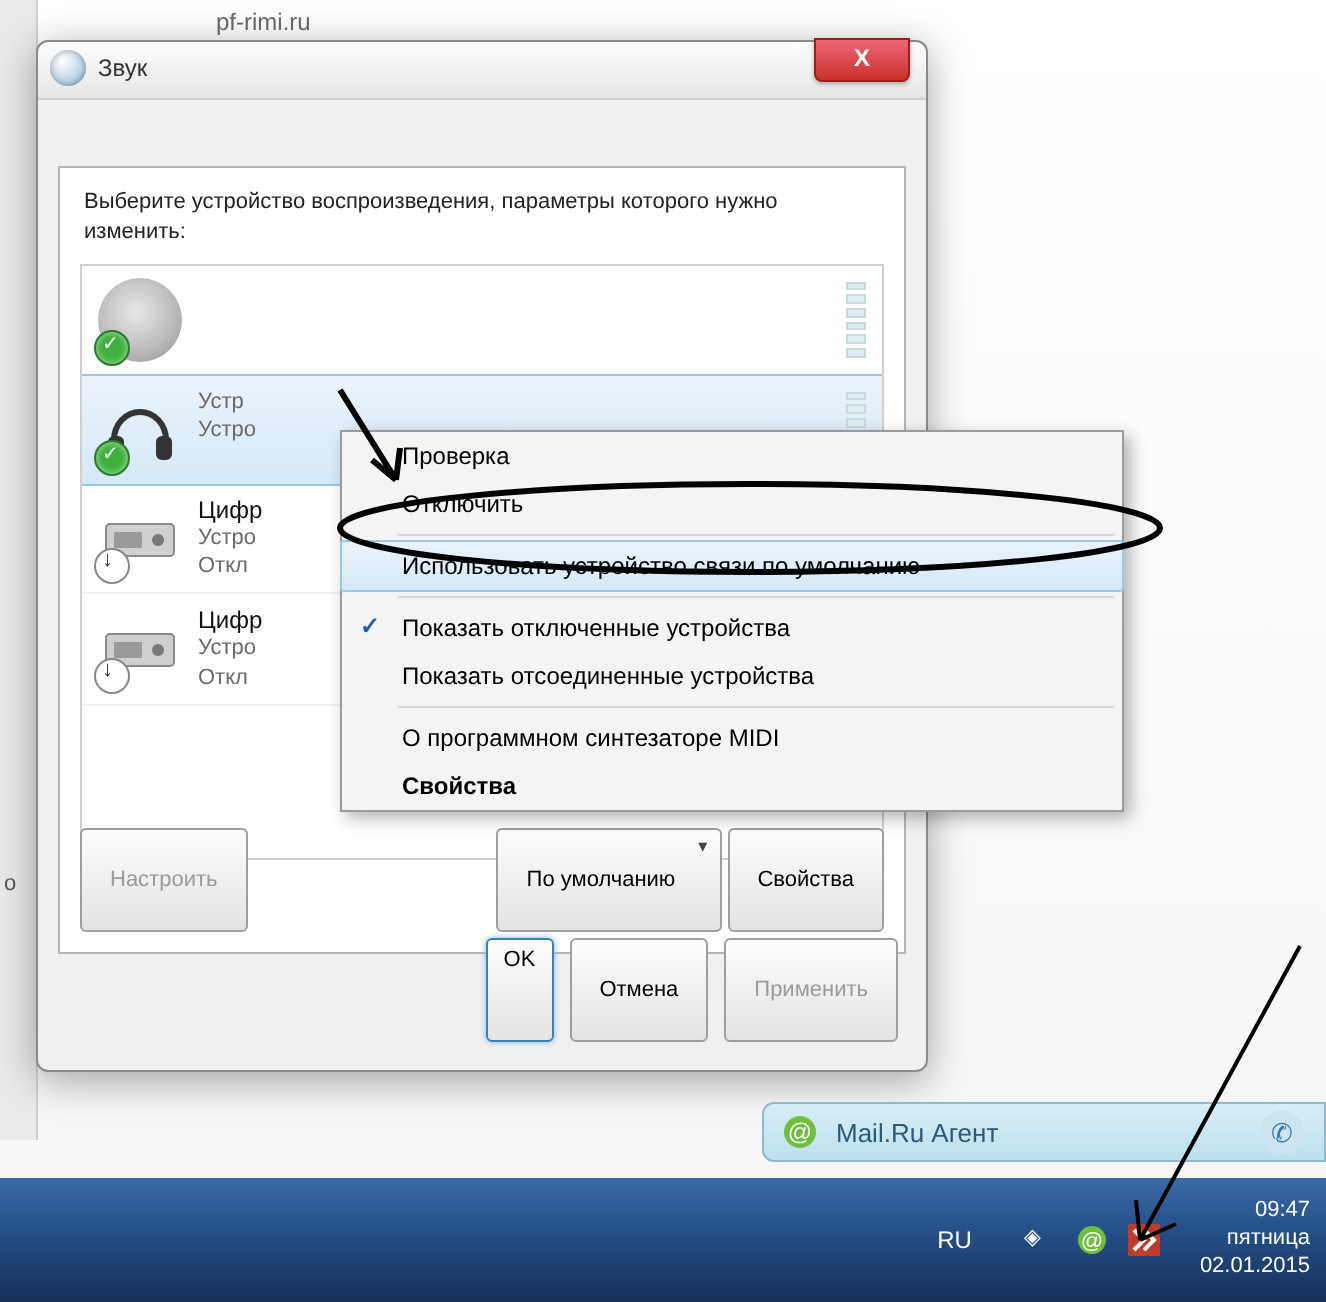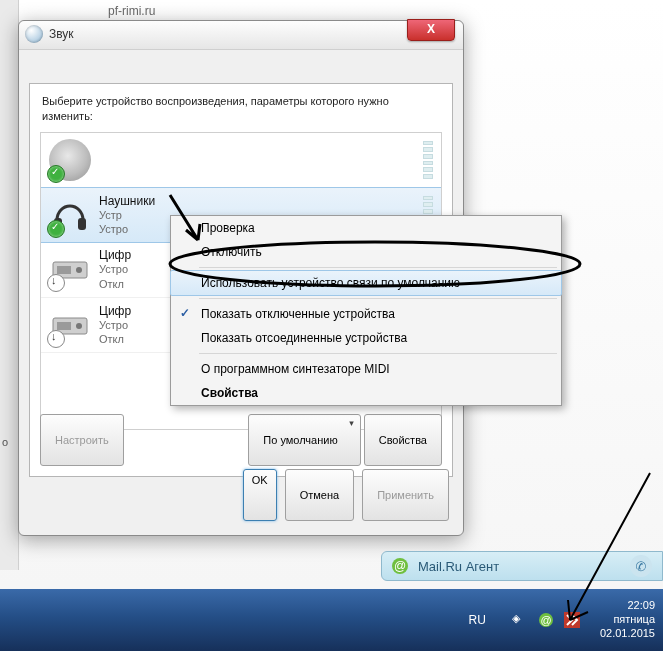--- a/index.html
+++ b/index.html
@@ -103,21 +103,20 @@
         <div class="dev sel">
           <div class="ico head">
             <svg viewBox="0 0 42 42">
                 <path d="M8 26c0-8 6-14 13-14s13 6 13 14" fill="none" stroke="#333" stroke-width="3"></path>
                 <rect x="5" y="24" width="8" height="12" rx="3" fill="#333"></rect>
                 <rect x="29" y="24" width="8" height="12" rx="3" fill="#333"></rect>
               </svg>
             <span class="badge"></span>
           </div>
           <div class="txt">
-            <div class="name">Наушники</div>
             <div class="sub">Устр</div>
             <div class="sub">Устро</div>
           </div>
           <div class="meter">
               <span></span>
               <span></span>
               <span></span>
               <span></span>
               <span></span>
               <span></span>
@@ -210,21 +209,21 @@
             <text x="8" y="12" text-anchor="middle" font-size="11" fill="#fff">@</text>
           </svg>
       </span>
       <span class="ic">
         <svg viewBox="0 0 16 16">
             <rect width="16" height="16" fill="#c0392b"></rect>
             <path d="M3 3 L8 8 L3 13 M8 3 L13 8 L8 13" stroke="#fff" stroke-width="2" fill="none"></path>
           </svg>
       </span>
       <div class="clock">
-        <div>22:09</div>
+        <div>09:47</div>
         <div>пятница</div>
         <div>02.01.2015</div>
       </div>
     </div>
     <div class="tray2">
       <span class="ic">
         <svg viewBox="0 0 16 16">
             <path d="M2 2 h10 v8 l-5 4 -5 -4 z" fill="none" stroke="#fff" stroke-width="1.4"></path>
           </svg>
       </span>

